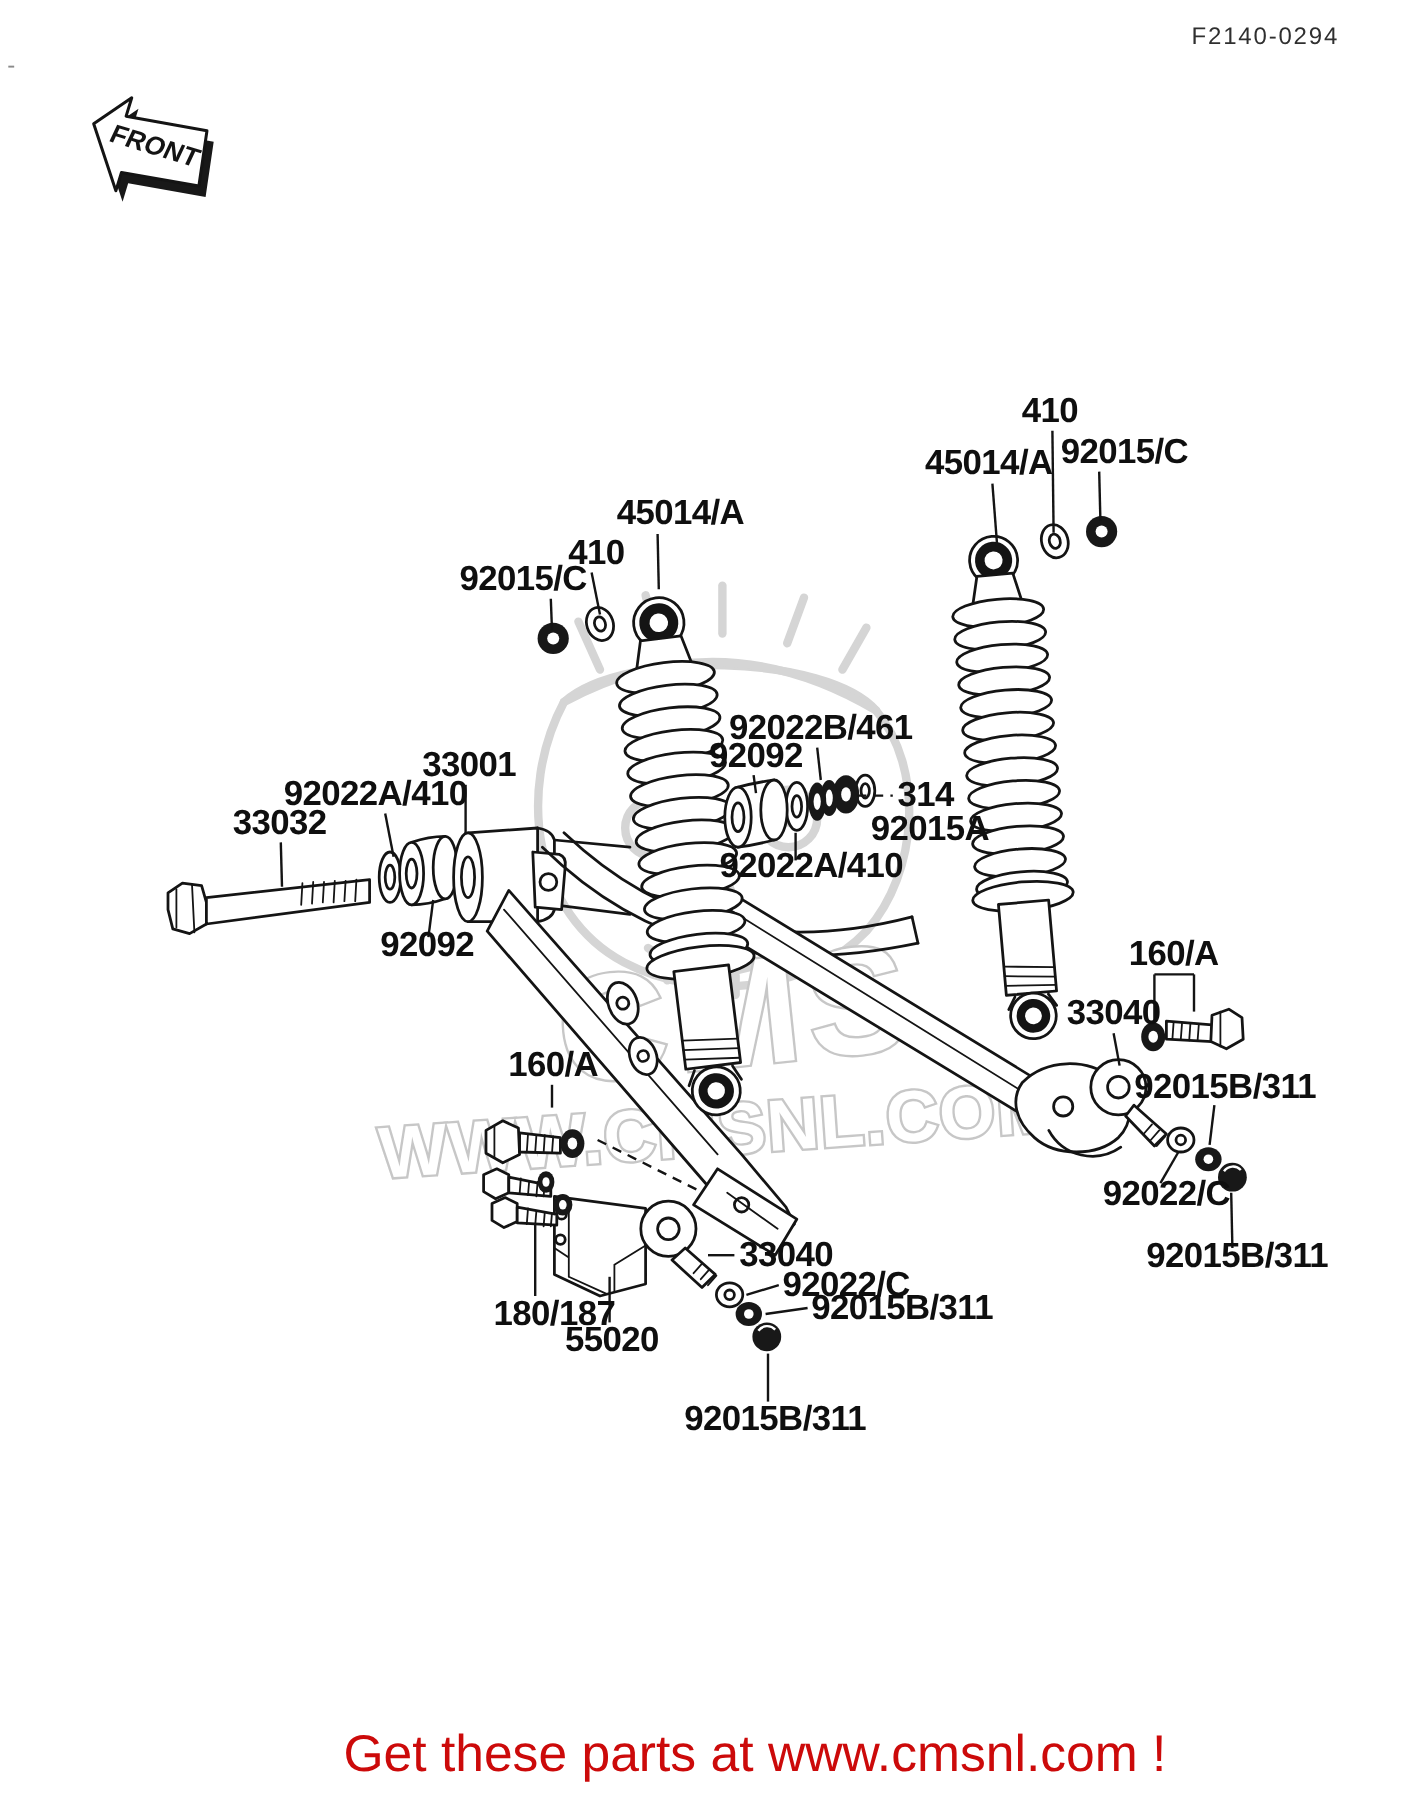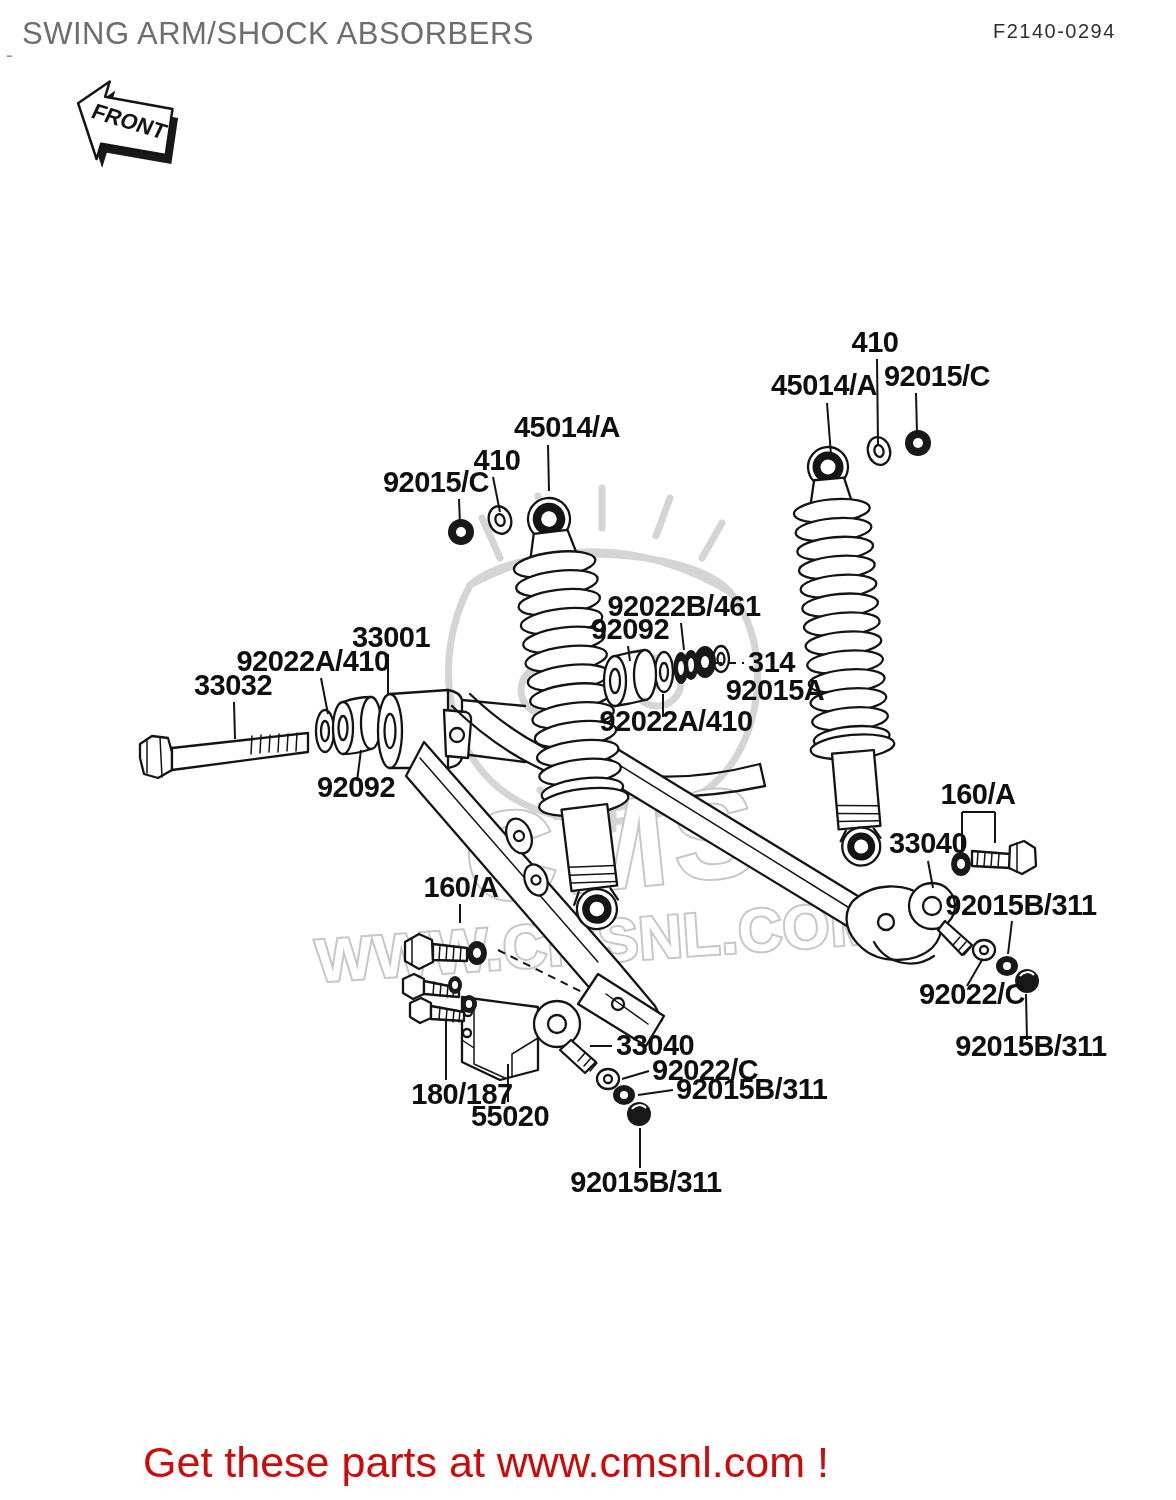--- a/index.html
+++ b/index.html
@@ -2,21 +2,21 @@
 <html><head>
 <meta charset="utf-8">
 <style>
   html,body{margin:0;padding:0;background:#fff;}
   .page{position:relative;width:1176px;height:1500px;background:#ffffff;overflow:hidden;
         font-family:"Liberation Sans",sans-serif;}
   .title{position:absolute;left:22px;top:16px;font-size:31px;color:#6e6e6e;
          letter-spacing:.5px;white-space:nowrap;}
   .title-dash{position:absolute;left:6px;top:44px;font-size:20px;color:#8a8a8a;}
   .fiche{position:absolute;left:993px;top:20px;font-size:20px;color:#2f2f2f;letter-spacing:1.5px;}
-  .footer{position:absolute;left:0;top:1438px;width:972px;text-align:center;
+  .footer{position:absolute;left:0;top:1438px;width:972px;text-align:right;
           font-size:43px;color:#cc0a0a;white-space:nowrap;}
   svg.diagram{position:absolute;left:0;top:0;}
   .ln{stroke:#141414;stroke-width:2.3;fill:none;stroke-linecap:round;stroke-linejoin:round;}
   .thin{stroke:#141414;stroke-width:1.5;fill:none;stroke-linecap:round;}
   .fw{fill:#ffffff;stroke:#141414;stroke-width:2.3;stroke-linejoin:round;}
   .fd{fill:#181818;stroke:none;}
   .bore{fill:#ffffff;stroke:none;}
   .plabel{font-family:"Liberation Sans",sans-serif;font-weight:bold;font-size:29px;
           fill:#0f0f0f;letter-spacing:-0.5px;}
   .leader{stroke:#141414;stroke-width:2;fill:none;}
@@ -24,21 +24,20 @@
   .wm{font-family:"Liberation Sans",sans-serif;font-weight:bold;fill:#ffffff;
       stroke:#c7c7c7;stroke-width:4px;paint-order:stroke;}
   .wmline{stroke:#d5d5d5;stroke-width:7;fill:none;stroke-linecap:round;}
   .wmfill{fill:#d5d5d5;stroke:none;}
 </style>
 </head>
 <body>
 
 <div class="page">
 
-  <div class="title">SWING ARM/SHOCK ABSORBERS</div>
   <div class="title-dash">-</div>
   <div class="fiche">F2140-0294</div>
 
   <svg class="diagram" width="1176" height="1500" viewBox="0 0 1176 1500" xmlns="http://www.w3.org/2000/svg">
 
     <g>
       <path class="wmline" d="M470,585 C430,660 445,762 520,802 C585,836 675,826 722,776 C766,726 770,640 730,592 C690,546 520,540 470,585 Z"></path>
       <path class="wmline" d="M470,585 Q600,515 730,592"></path>
       <path class="wmline" d="M500,558 L482,518"></path>
       <path class="wmline" d="M548,536 L538,496"></path>

